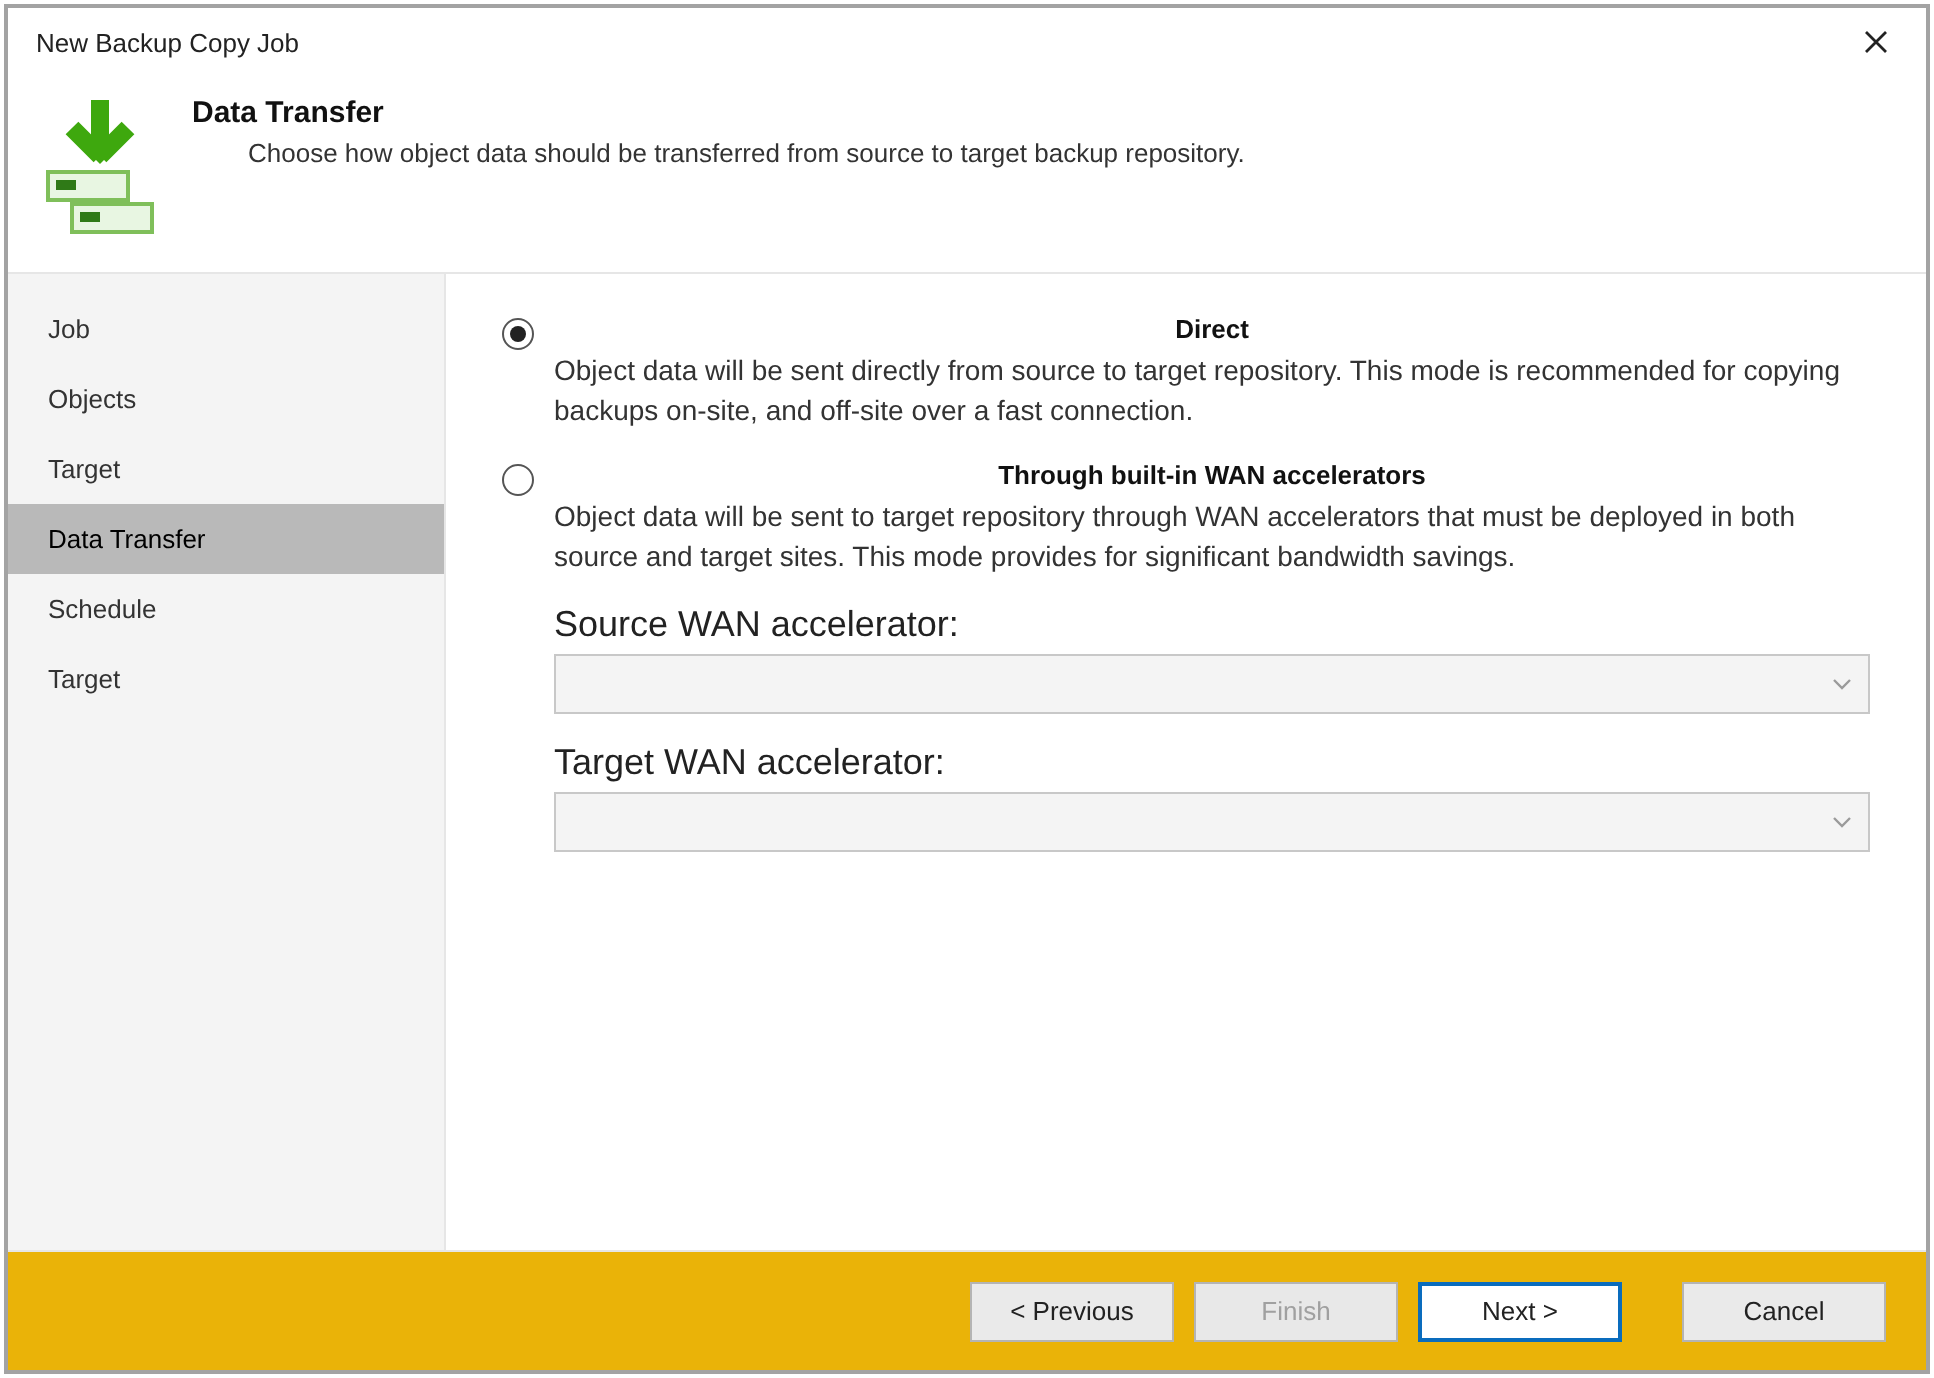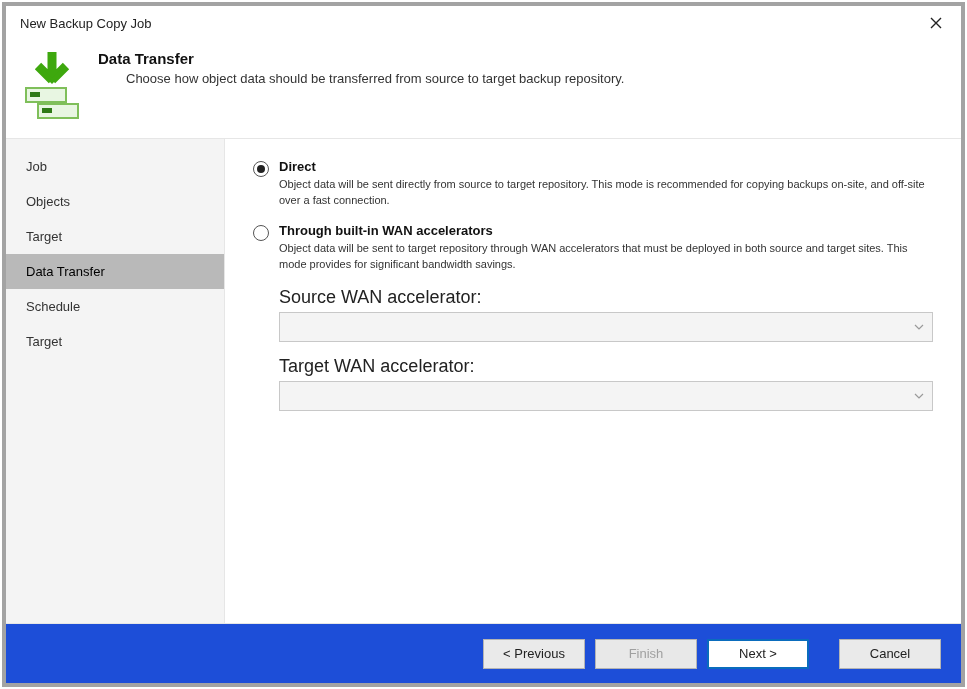--- a/index.html
+++ b/index.html
@@ -9,21 +9,21 @@
       color: #252525;
       background: #fff;
       width: 967px;
       height: 689px;
       overflow: hidden;
     }
     .window {
       width: 963px;
       height: 685px;
       margin: 2px;
-      border: 4px solid #a3a3a3;
+      border: 2px solid #a3a3a3;
       background: #fff;
       display: flex;
       flex-direction: column;
     }
     .titlebar {
       height: 34px;
       display: flex;
       align-items: center;
       justify-content: space-between;
       padding: 0 10px 0 14px;
@@ -111,23 +111,24 @@
       height: 8px;
       background: #222;
       border-radius: 50%;
     }
     .option-body { flex: 1; }
     .option-title {
       font-weight: bold;
       font-size: 13px;
       color: #111;
       margin-bottom: 3px;
+      text-align: center;
     }
     .option-desc {
-      font-size: 11px;
+      font-size: 14px;
       color: #333;
       line-height: 1.45;
     }
     .field {
       margin-top: 14px;
       margin-left: 26px;
     }
     .field-label {
       font-size: 18px;
       color: #222;
@@ -148,21 +149,21 @@
     .combo-chevron {
       width: 14px;
       height: 14px;
       display: flex;
       align-items: center;
       justify-content: center;
     }
     .combo-chevron svg { width: 10px; height: 6px; }
     .footer {
       height: 60px;
-      background: #1d4ed8;
+      background: #eab308;
       border-top: 1px solid #e6e6e6;
       display: flex;
       align-items: center;
       justify-content: flex-end;
       gap: 10px;
       padding: 0 20px;
     }
     .btn {
       min-width: 102px;
       height: 30px;

